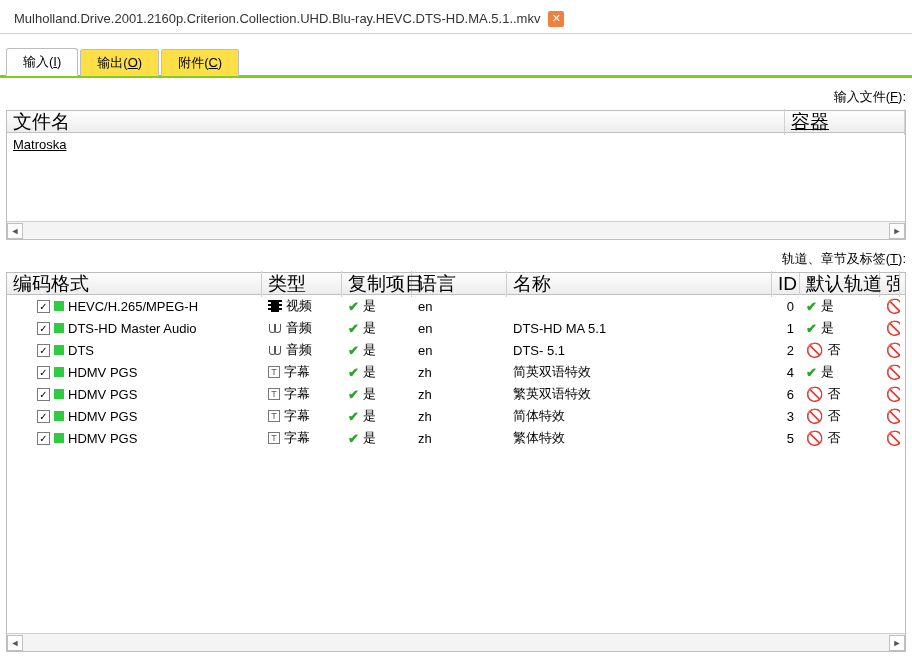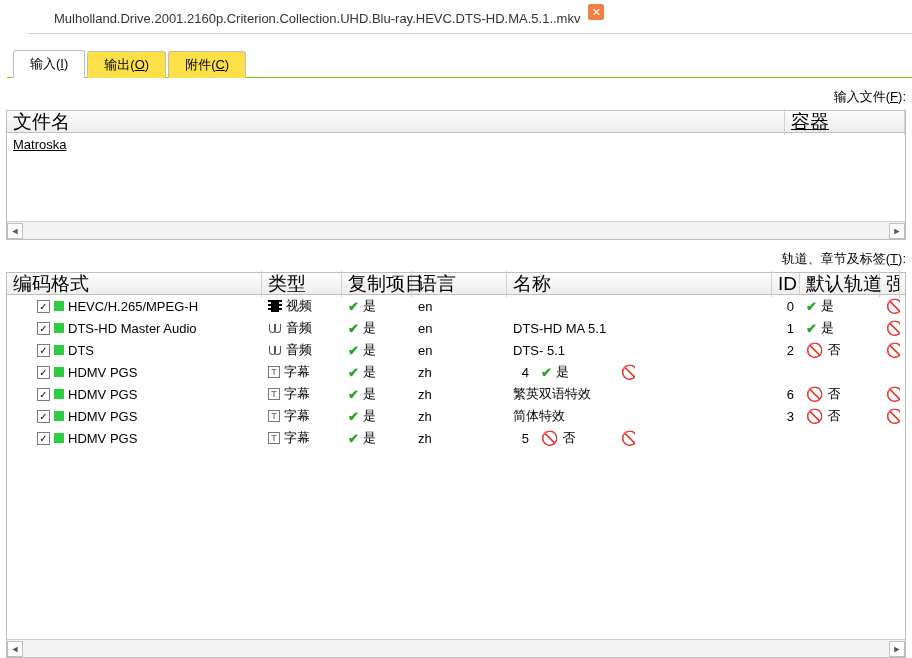--- a/index.html
+++ b/index.html
@@ -11,24 +11,24 @@
     width: 912px;
     height: 658px;
     overflow: hidden;
     display: flex;
     flex-direction: column;
   }
 
   
   .filetab-row {
     display: flex;
+    align-items: center;
     height: 34px;
-    padding: 4px 6px 0 18px;
+    padding: 4px 6px 0 6px;
     border-bottom: 1px solid #d0d0d0;
-    margin-left: 28px;
   }
   .filetab {
     display: flex;
     align-items: center;
     gap: 6px;
     padding: 4px 8px;
     max-width: 900px;
     white-space: nowrap;
     overflow: hidden;
     text-overflow: ellipsis;
@@ -44,23 +44,22 @@
     cursor:pointer;
   }
 
   
   .main-tabs {
     display:flex;
     align-items:flex-end;
     height: 30px;
     padding: 6px 6px 0 6px;
     gap:0;
-    border-bottom:1px solid #84cc16;
+    border-bottom:3px solid #84cc16;
     margin-top:14px;
-    margin-left:7px;
   }
   .main-tab {
     padding: 4px 16px;
     border: 1px solid #bdbdbd;
     border-bottom: none;
     background: #fde047;
     margin-right: 2px;
     border-radius: 3px 3px 0 0;
     cursor:pointer;
     position:relative;
@@ -78,21 +77,21 @@
 
   
   .panel {
     border: 1px solid #bdbdbd;
     margin: 0 6px;
     background:#fff;
     display:flex;
     flex-direction:column;
   }
   .panel.files { height: 130px; }
-  .panel.tracks { flex:1; }
+  .panel.tracks { flex:1; margin-bottom:6px; }
 
   .thead {
     display:flex;
     background: linear-gradient(#fdfdfd,#ededed);
     border-bottom:1px solid #c0c0c0;
     height: 22px;
     align-items:center;
     font-size:19px;
     color:#000;
   }
@@ -317,20 +316,23 @@
           <span>HDMV PGS</span>
         </div>
         <div class="cell t-type">
           <span class="type-text">T</span> 
           <span>字幕</span>
         </div>
         <div class="cell t-copy"><span class="tick-green">✔</span> 是</div>
         <div class="cell t-lang">
           <span>zh</span>
         </div>
+        <div class="cell t-name">
+          <span>简英双语特效</span>
+        </div>
         <div class="cell t-id">
           <span>4</span>
         </div>
         <div class="cell t-default"><span class="tick-green">✔</span> 是</div>
         <div class="cell t-forced">
           <span class="no-red">🚫</span>
         </div>
       </div>
       <div class="row">
         <div class="cell t-codec">
@@ -388,20 +390,23 @@
           <span class="sq-green"></span>
           <span>HDMV PGS</span>
         </div>
         <div class="cell t-type">
           <span class="type-text">T</span> 
           <span>字幕</span>
         </div>
         <div class="cell t-copy"><span class="tick-green">✔</span> 是</div>
         <div class="cell t-lang">
           <span>zh</span>
+        </div>
+        <div class="cell t-name">
+          <span>繁体特效</span>
         </div>
         <div class="cell t-id">
           <span>5</span>
         </div>
         <div class="cell t-default"><span class="no-red">🚫</span> 否</div>
         <div class="cell t-forced">
           <span class="no-red">🚫</span>
         </div>
       </div>
     </div>

